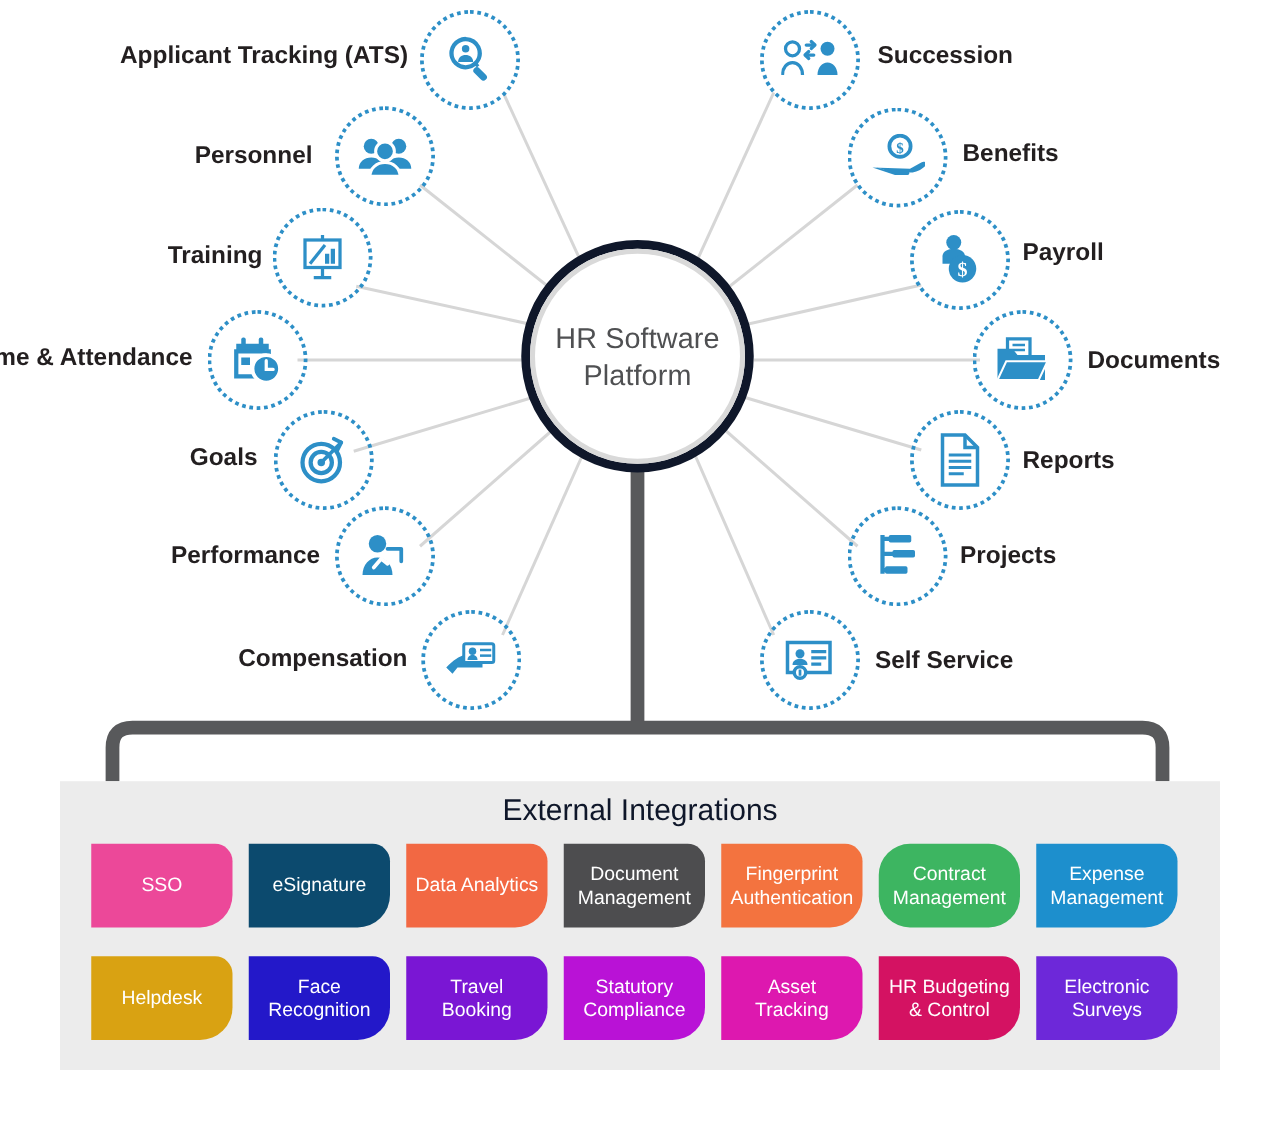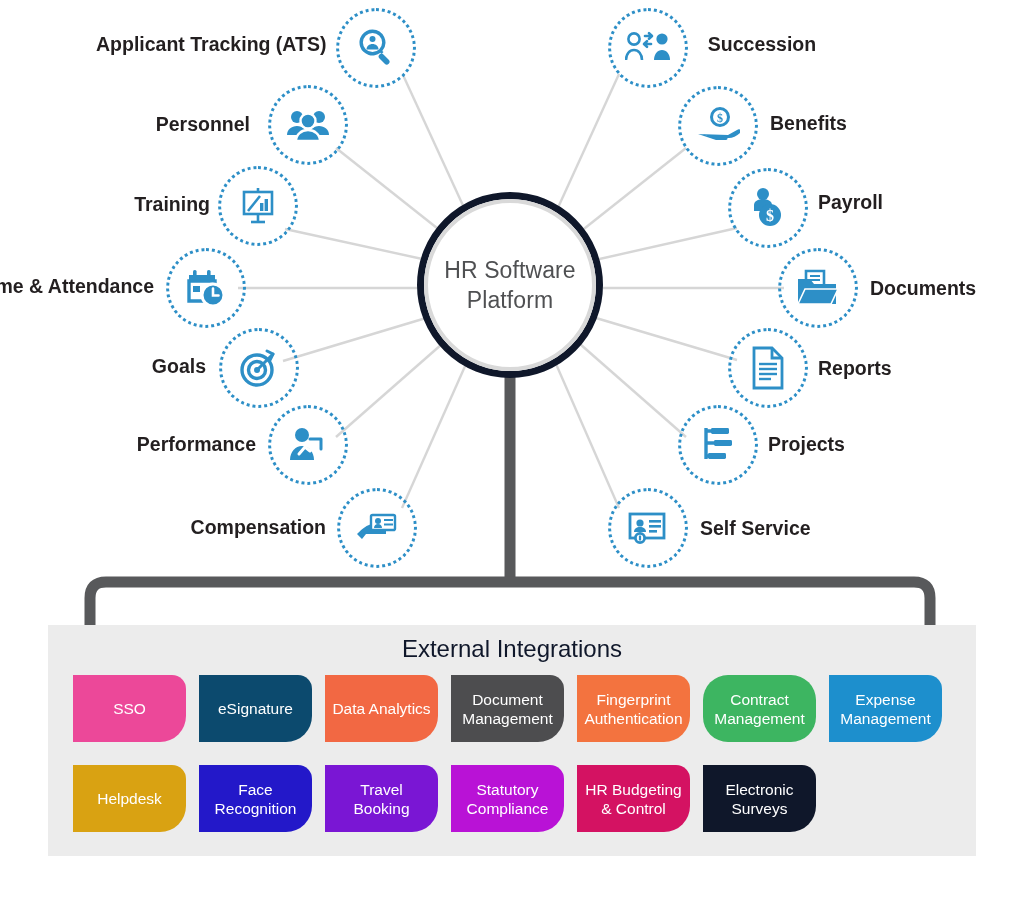--- a/index.html
+++ b/index.html
@@ -285,21 +285,21 @@
           <circle cx="37" cy="9" r="5.6"></circle>
           <path d="M29 30c0-6 3.6-10 8-10s8 4 8 10z"></path>
         </g>
         <path d="M20 6 h6" stroke-linecap="round"></path>
         <path d="M24 3.2 L27 6 L24 8.8" stroke-linecap="round" stroke-linejoin="round"></path>
         <path d="M26 14 h-6" stroke-linecap="round"></path>
         <path d="M22 11.2 L19 14 L22 16.8" stroke-linecap="round" stroke-linejoin="round"></path>
       </svg>
     </span>
   </div>
-  <div class="node-label right" style="left:682px;top:33px;width:160px;text-align:center;">Succession</div>
+  <div class="node-label right" style="left:702px;top:33px;width:160px;">Succession</div>
 
   <div class="node" style="left:678px;top:86px;">
     <span>
       <svg width="44" height="38" viewBox="0 0 44 38" fill="#2d8fc7">
         <circle cx="24" cy="10" r="8.5" fill="none" stroke="#2d8fc7" stroke-width="3"></circle>
         <text x="24" y="15" font-size="12" font-weight="bold" text-anchor="middle" fill="#2d8fc7" font-family="Liberation Serif, serif">$</text>
         <path d="M2 27 c8 0 11 3 16 3 l12 0 c2 0 2 3 0 3 l-10 0"></path>
         <path d="M2 27 c8 0 12 4 17 4 h14 c3 0 8-2 11-5 2-2 0-5-3-3l-9 5"></path>
       </svg>
     </span>
@@ -396,20 +396,22 @@
     </div>
 
     <div class="tag-row row2">
       <div class="tag" style="background:#d9a212;">Helpdesk</div>
       <div class="tag" style="background:#2318c9;">Face
 Recognition</div>
       <div class="tag" style="background:#7a16d4;">Travel
 Booking</div>
       <div class="tag" style="background:#b912d6;">Statutory
 Compliance</div>
+      <div class="tag" style="background:#dd18af;">Asset
+Tracking</div>
       <div class="tag" style="background:#d41262;">HR Budgeting
 &amp; Control</div>
-      <div class="tag" style="background:#0f172a;">Electronic
+      <div class="tag" style="background:#6d28d9;">Electronic
 Surveys</div>
     </div>
   </div>
 
 </div>
 
 </body></html>

